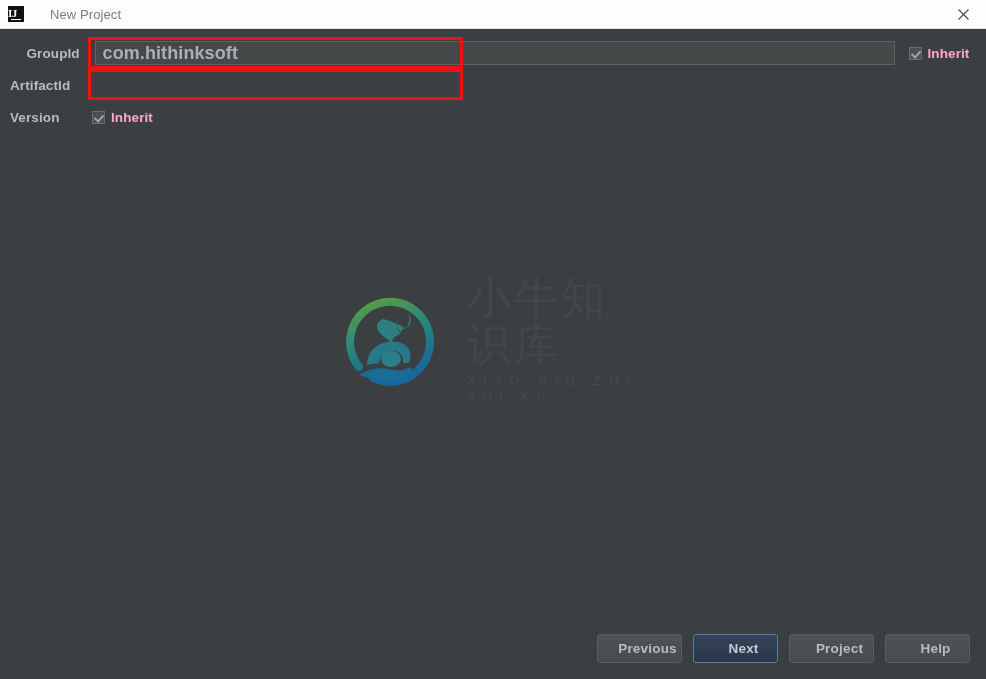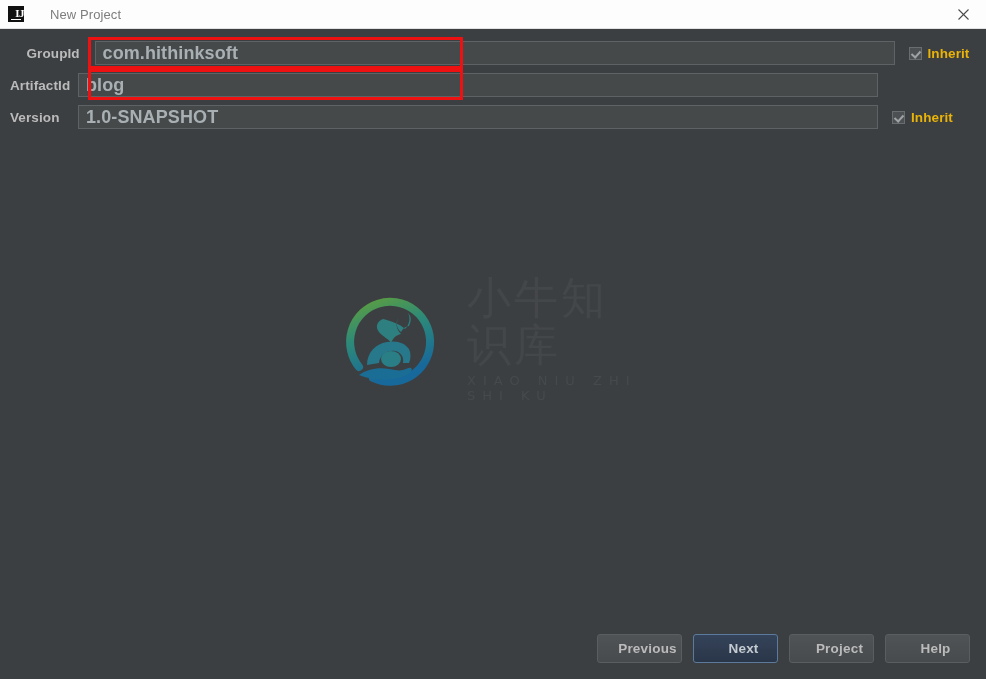--- a/index.html
+++ b/index.html
@@ -39,21 +39,21 @@
   .app-icon {
     width: 16px;
     height: 16px;
     margin-left: 8px;
     background: #111111;
     color: #ffffff;
     font-family: "Liberation Serif", serif;
     font-size: 11px;
     font-weight: bold;
     line-height: 12px;
-    text-align: right;
+    text-align: left;
     letter-spacing: -0.5px;
     box-sizing: border-box;
     padding-top: 1px;
     position: relative;
   }
   .app-icon::after {
     content: "";
     position: absolute;
     left: 3px;
     bottom: 2px;
@@ -145,21 +145,21 @@
     top: 1px;
     width: 4px;
     height: 7px;
     border: solid #9fa3a5;
     border-width: 0 2px 2px 0;
     transform: rotate(42deg);
   }
   .inherit-label {
     font-size: 13.5px;
     font-weight: bold;
-    color: #eab308;
+    color: #f9a8d4;
     letter-spacing: 0.1px;
   }
 
   
   .annot {
     position: absolute;
     border: 3px solid #ee1111;
     box-sizing: border-box;
     pointer-events: none;
   }
@@ -253,26 +253,24 @@
       <div class="field-label">GroupId</div>
       <div class="text-field">com.hithinksoft</div>
       <div class="inherit-box">
         <span class="checkbox"></span>
         <span class="inherit-label">Inherit</span>
       </div>
     </div>
 
     <div class="row row-1">
       <div class="field-label">ArtifactId</div>
-      <div class="text-field">blog</div>
     </div>
 
     <div class="row row-2">
       <div class="field-label">Version</div>
-      <div class="text-field">1.0-SNAPSHOT</div>
       <div class="inherit-box">
         <span class="checkbox"></span>
         <span class="inherit-label">Inherit</span>
       </div>
     </div>
   </div>
 
   <div class="annot annot-groupid"></div>
   <div class="annot annot-artifactid"></div>
 

